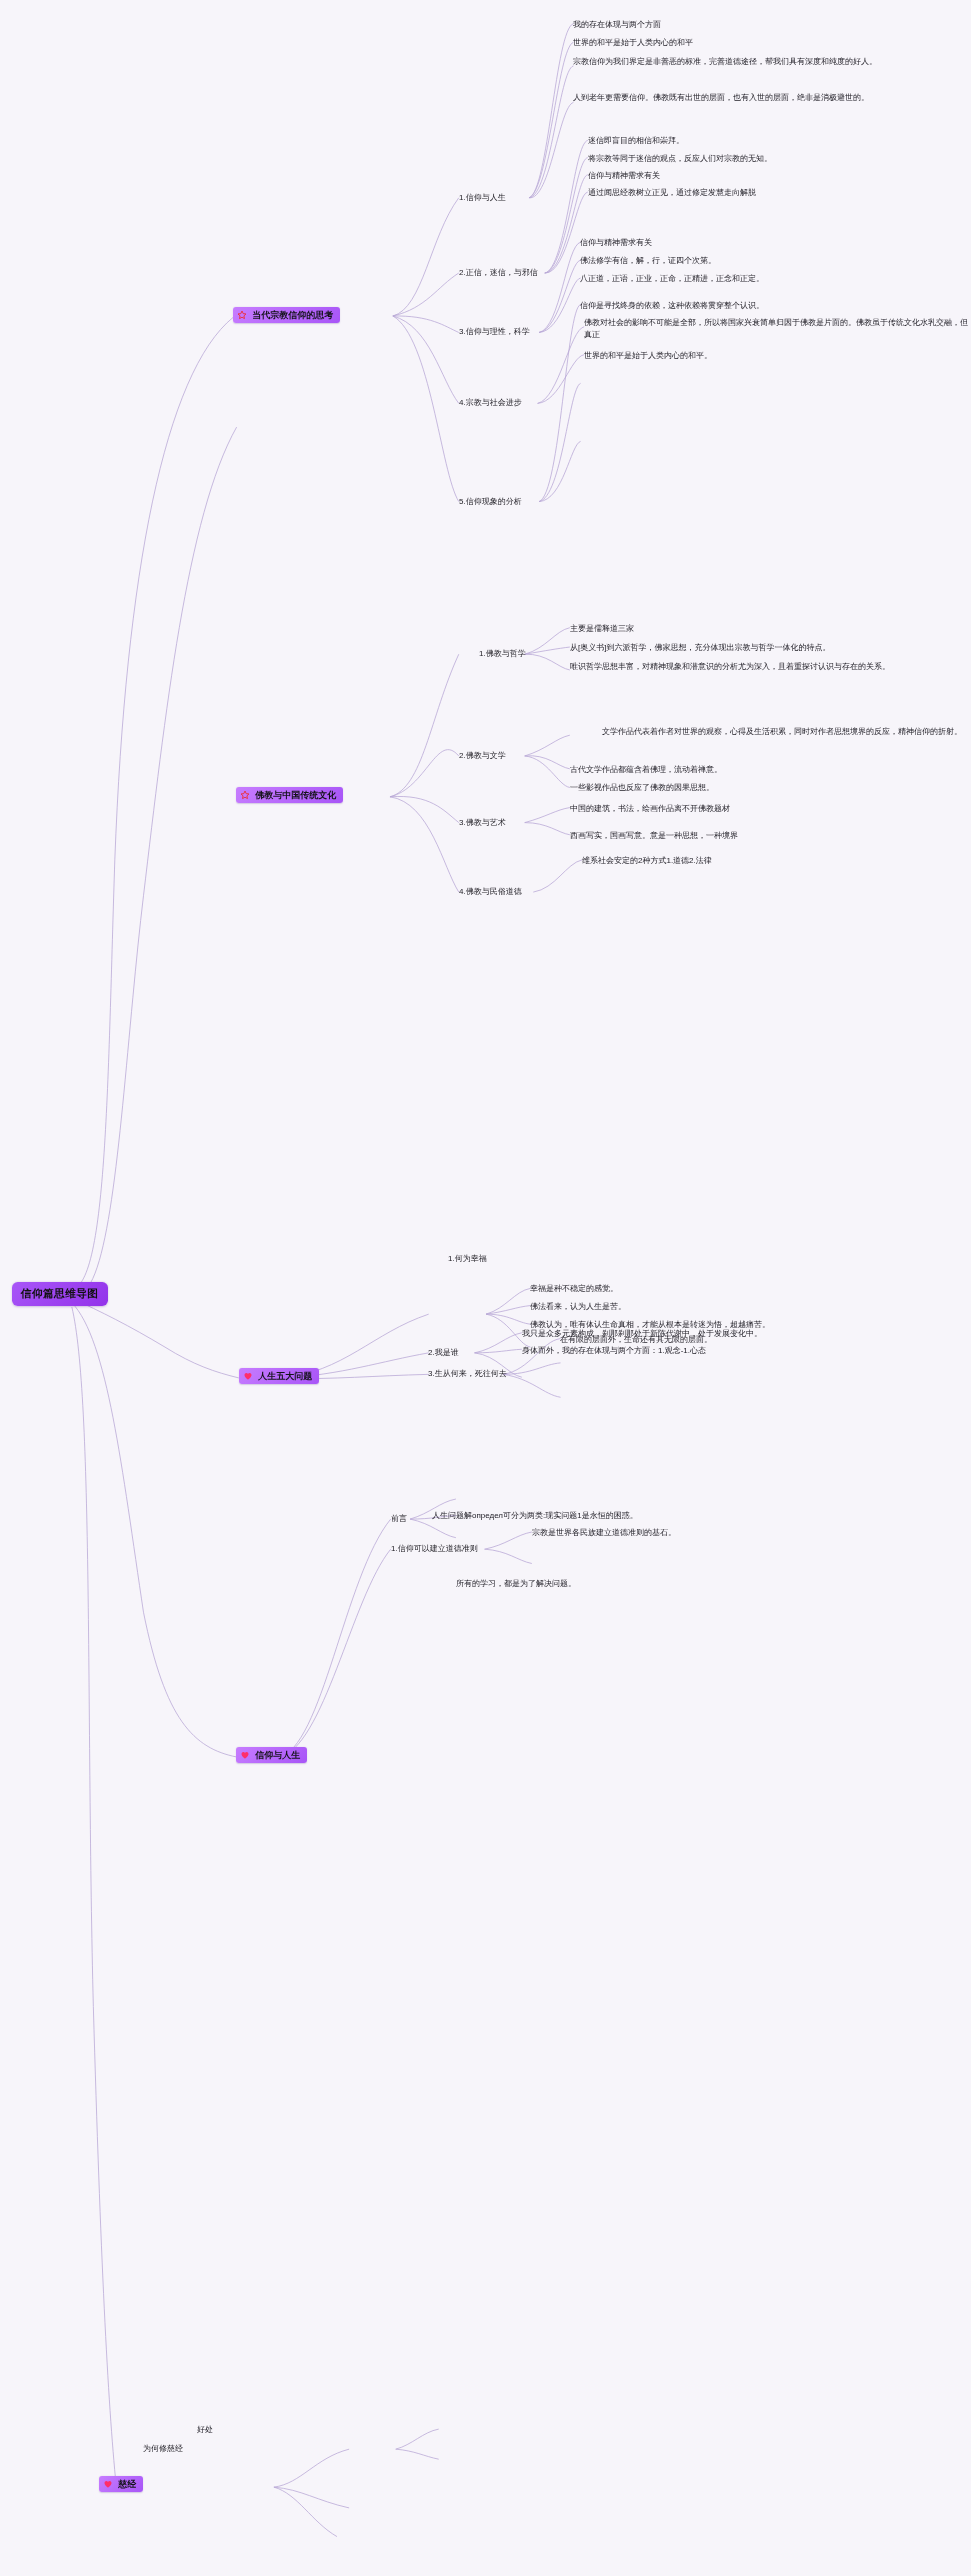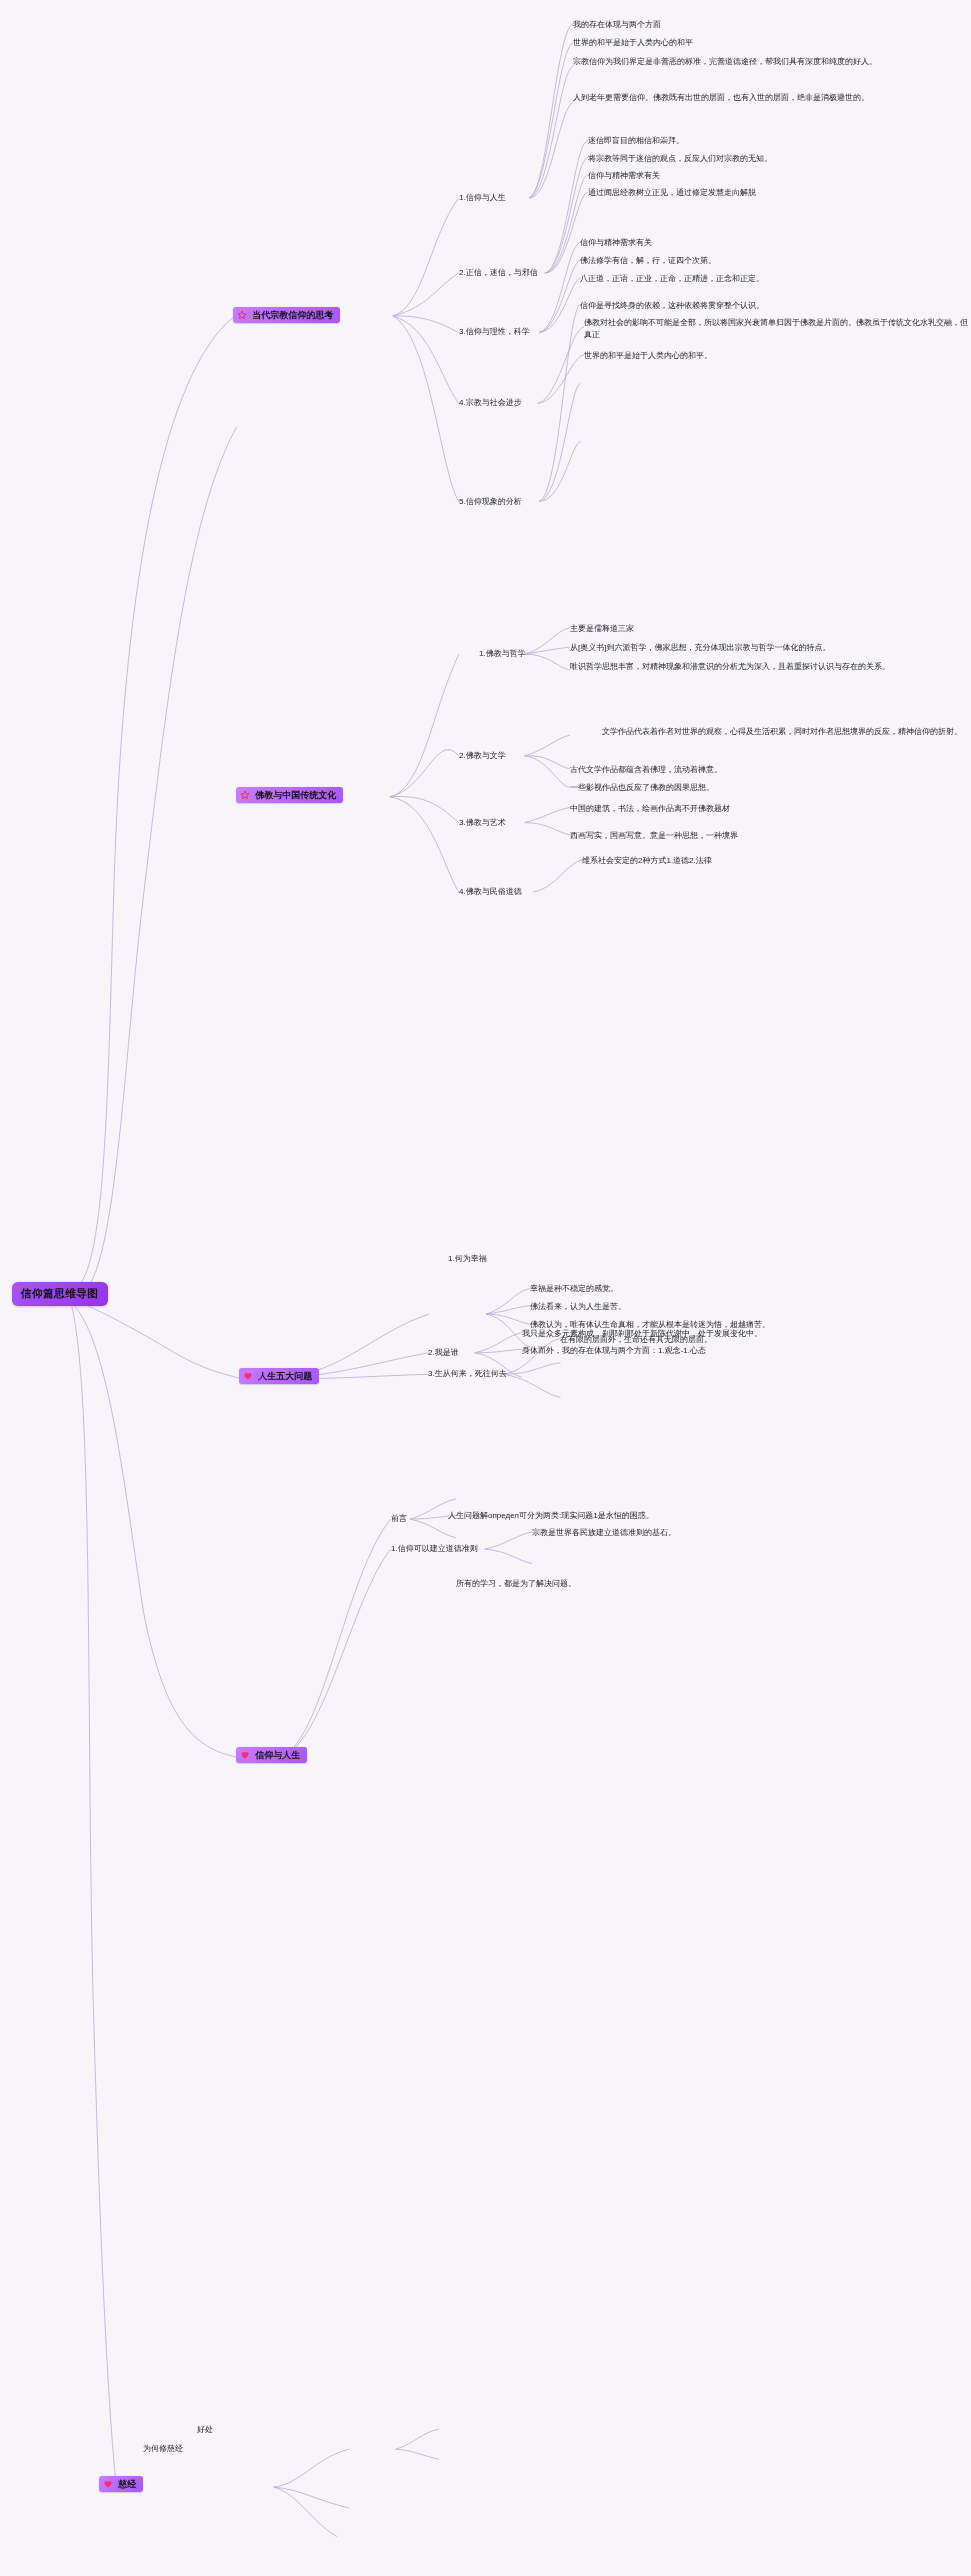--- a/index.html
+++ b/index.html
@@ -230,21 +230,21 @@
     <span class="ic">
       <svg width="10" height="10" viewBox="0 0 24 24">
           <path d="M12 20.3S3.6 14.9 3.6 9.3c0-2.8 2.2-4.7 4.5-4.7 1.8 0 3.2 1.1 3.9 2.3.7-1.2 2.1-2.3 3.9-2.3 2.3 0 4.5 1.9 4.5 4.7 0 5.6-8.4 11-8.4 11z" fill="#ff2e6a"></path>
         </svg>
     </span>
     <span class="lbl">信仰与人生</span>
   </div>
 
   <div class="topic" style="left:391px; top:1514px;"><span>前言</span></div>
   <div class="leaf w1 nowrap" style="left:456px; top:1578px;"><span>所有的学习，都是为了解决问题。</span></div>
-  <div class="leaf w1 nowrap" style="left:448px; top:1510px;"><span>人生问题解определ可分为两类:现实问题1是永恒的困惑。</span></div>
+  <div class="leaf w1 nowrap" style="left:432px; top:1510px;"><span>人生问题解определ可分为两类:现实问题1是永恒的困惑。</span></div>
 
   <div class="topic" style="left:391px; top:1544px;"><span>1.信仰可以建立道德准则</span></div>
   <div class="leaf w1 nowrap" style="left:532px; top:1527px;"><span>宗教是世界各民族建立道德准则的基石。</span></div>
 
   <div class="branch" style="left:99px; top:2476px;">
     <span class="ic">
       <svg width="10" height="10" viewBox="0 0 24 24">
           <path d="M12 20.3S3.6 14.9 3.6 9.3c0-2.8 2.2-4.7 4.5-4.7 1.8 0 3.2 1.1 3.9 2.3.7-1.2 2.1-2.3 3.9-2.3 2.3 0 4.5 1.9 4.5 4.7 0 5.6-8.4 11-8.4 11z" fill="#ff2e6a"></path>
         </svg>
     </span>

